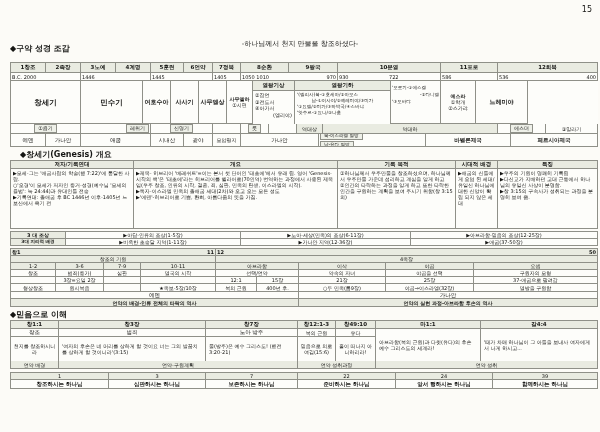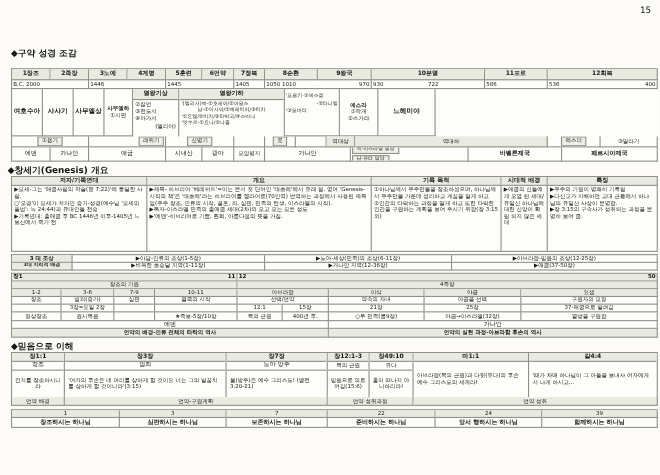--- a/index.html
+++ b/index.html
@@ -28,20 +28,21 @@
   .box{border:1px solid #8f9088;background:#eef0e8;padding:0 3px;font-size:5px;line-height:7px;}
   .colcell{box-sizing:border-box;border-right:1px solid #8f9088;overflow:hidden;}
   .word{word-break:break-all;}
 </style>
 </head>
 <body>
 
 <div class="page">
 
   <div class="abs" style="right:8px;top:5px;font-size:8px;">15</div>
+  <div class="abs ctr" style="left:0;right:0;top:39px;font-size:7px;">-하나님께서 천지 만물을 창조하셨다-</div>
   <div class="abs b" style="left:10px;top:43px;font-size:8px;">◆구약 성경 조감</div>
 
   <div class="tbl" style="left:10px;top:62px;width:587px;">
     <div class="fr" style="height:10px;">
       <div class="c sh b" style="width:35px;">1창조</div>
       <div class="c sh b" style="width:35px;">2족장</div>
       <div class="c sh b" style="width:35px;">3노예</div>
       <div class="c sh b" style="width:35px;">4계명</div>
       <div class="c sh b" style="width:33px;">5훈련</div>
       <div class="c sh b" style="width:29px;">6언약</div>
@@ -66,20 +67,22 @@
           <span>722</span>
           <span></span>
         </div>
       <div class="c l f5" style="width:57px;">586</div>
       <div class="c sb f5" style="width:100px;">
           <span>536</span>
           <span>400</span>
         </div>
     </div>
     <div class="fr" style="height:43px;">
+      <div class="c b f7" style="width:70px;">창세기</div>
+      <div class="c b f7" style="width:62px;">민수기</div>
       <div class="c b f6 word" style="width:28px;">여호수아</div>
       <div class="c b f6 word" style="width:28px;">사사기</div>
       <div class="c b f6 word" style="width:28px;">사무엘상</div>
       <div class="c word" style="width:26px;flex-direction:column;">
         <div class="b f5">사무엘하</div>
         <div class="f5">①시편</div>
       </div>
       <div style="width:42px;" class="colcell">
         <div class="hd">열왕기상</div>
         <div style="padding:1px 2px;font-size:5px;line-height:1.3;">
@@ -144,21 +147,21 @@
       <div class="c" style="width:78px;">가나안</div>
       <div class="c l f5" style="width:107px;flex-direction:column;align-items:flex-start;justify-content:center;">
         <div class="box" style="font-size:4.5px;line-height:5.5px;margin-bottom:1px;">북-이스라엘 멸망</div>
         <div class="box" style="font-size:4.5px;line-height:5.5px;">남-유다 멸망</div>
       </div>
       <div class="c b" style="width:85px;">바벨론제국</div>
       <div class="c b" style="width:87px;">페르시아제국</div>
     </div>
   </div>
 
-  <div class="abs b" style="left:7px;top:149px;font-size:8px;">◆창세기(Genesis) 개요</div>
+  <div class="abs b" style="left:20px;top:149px;font-size:8px;">◆창세기(Genesis) 개요</div>
 
   <div class="tbl" style="left:10px;top:160px;width:587px;">
     <div class="fr" style="height:8px;">
       <div class="c sh b" style="width:123px;">저자/기록연대</div>
       <div class="c sh b" style="width:204px;">개요</div>
       <div class="c sh b" style="width:118px;">기록 목적</div>
       <div class="c sh b" style="width:42px;">시대적 배경</div>
       <div class="c sh b" style="width:100px;">특징</div>
     </div>
     <div class="fr" style="height:60px;">

